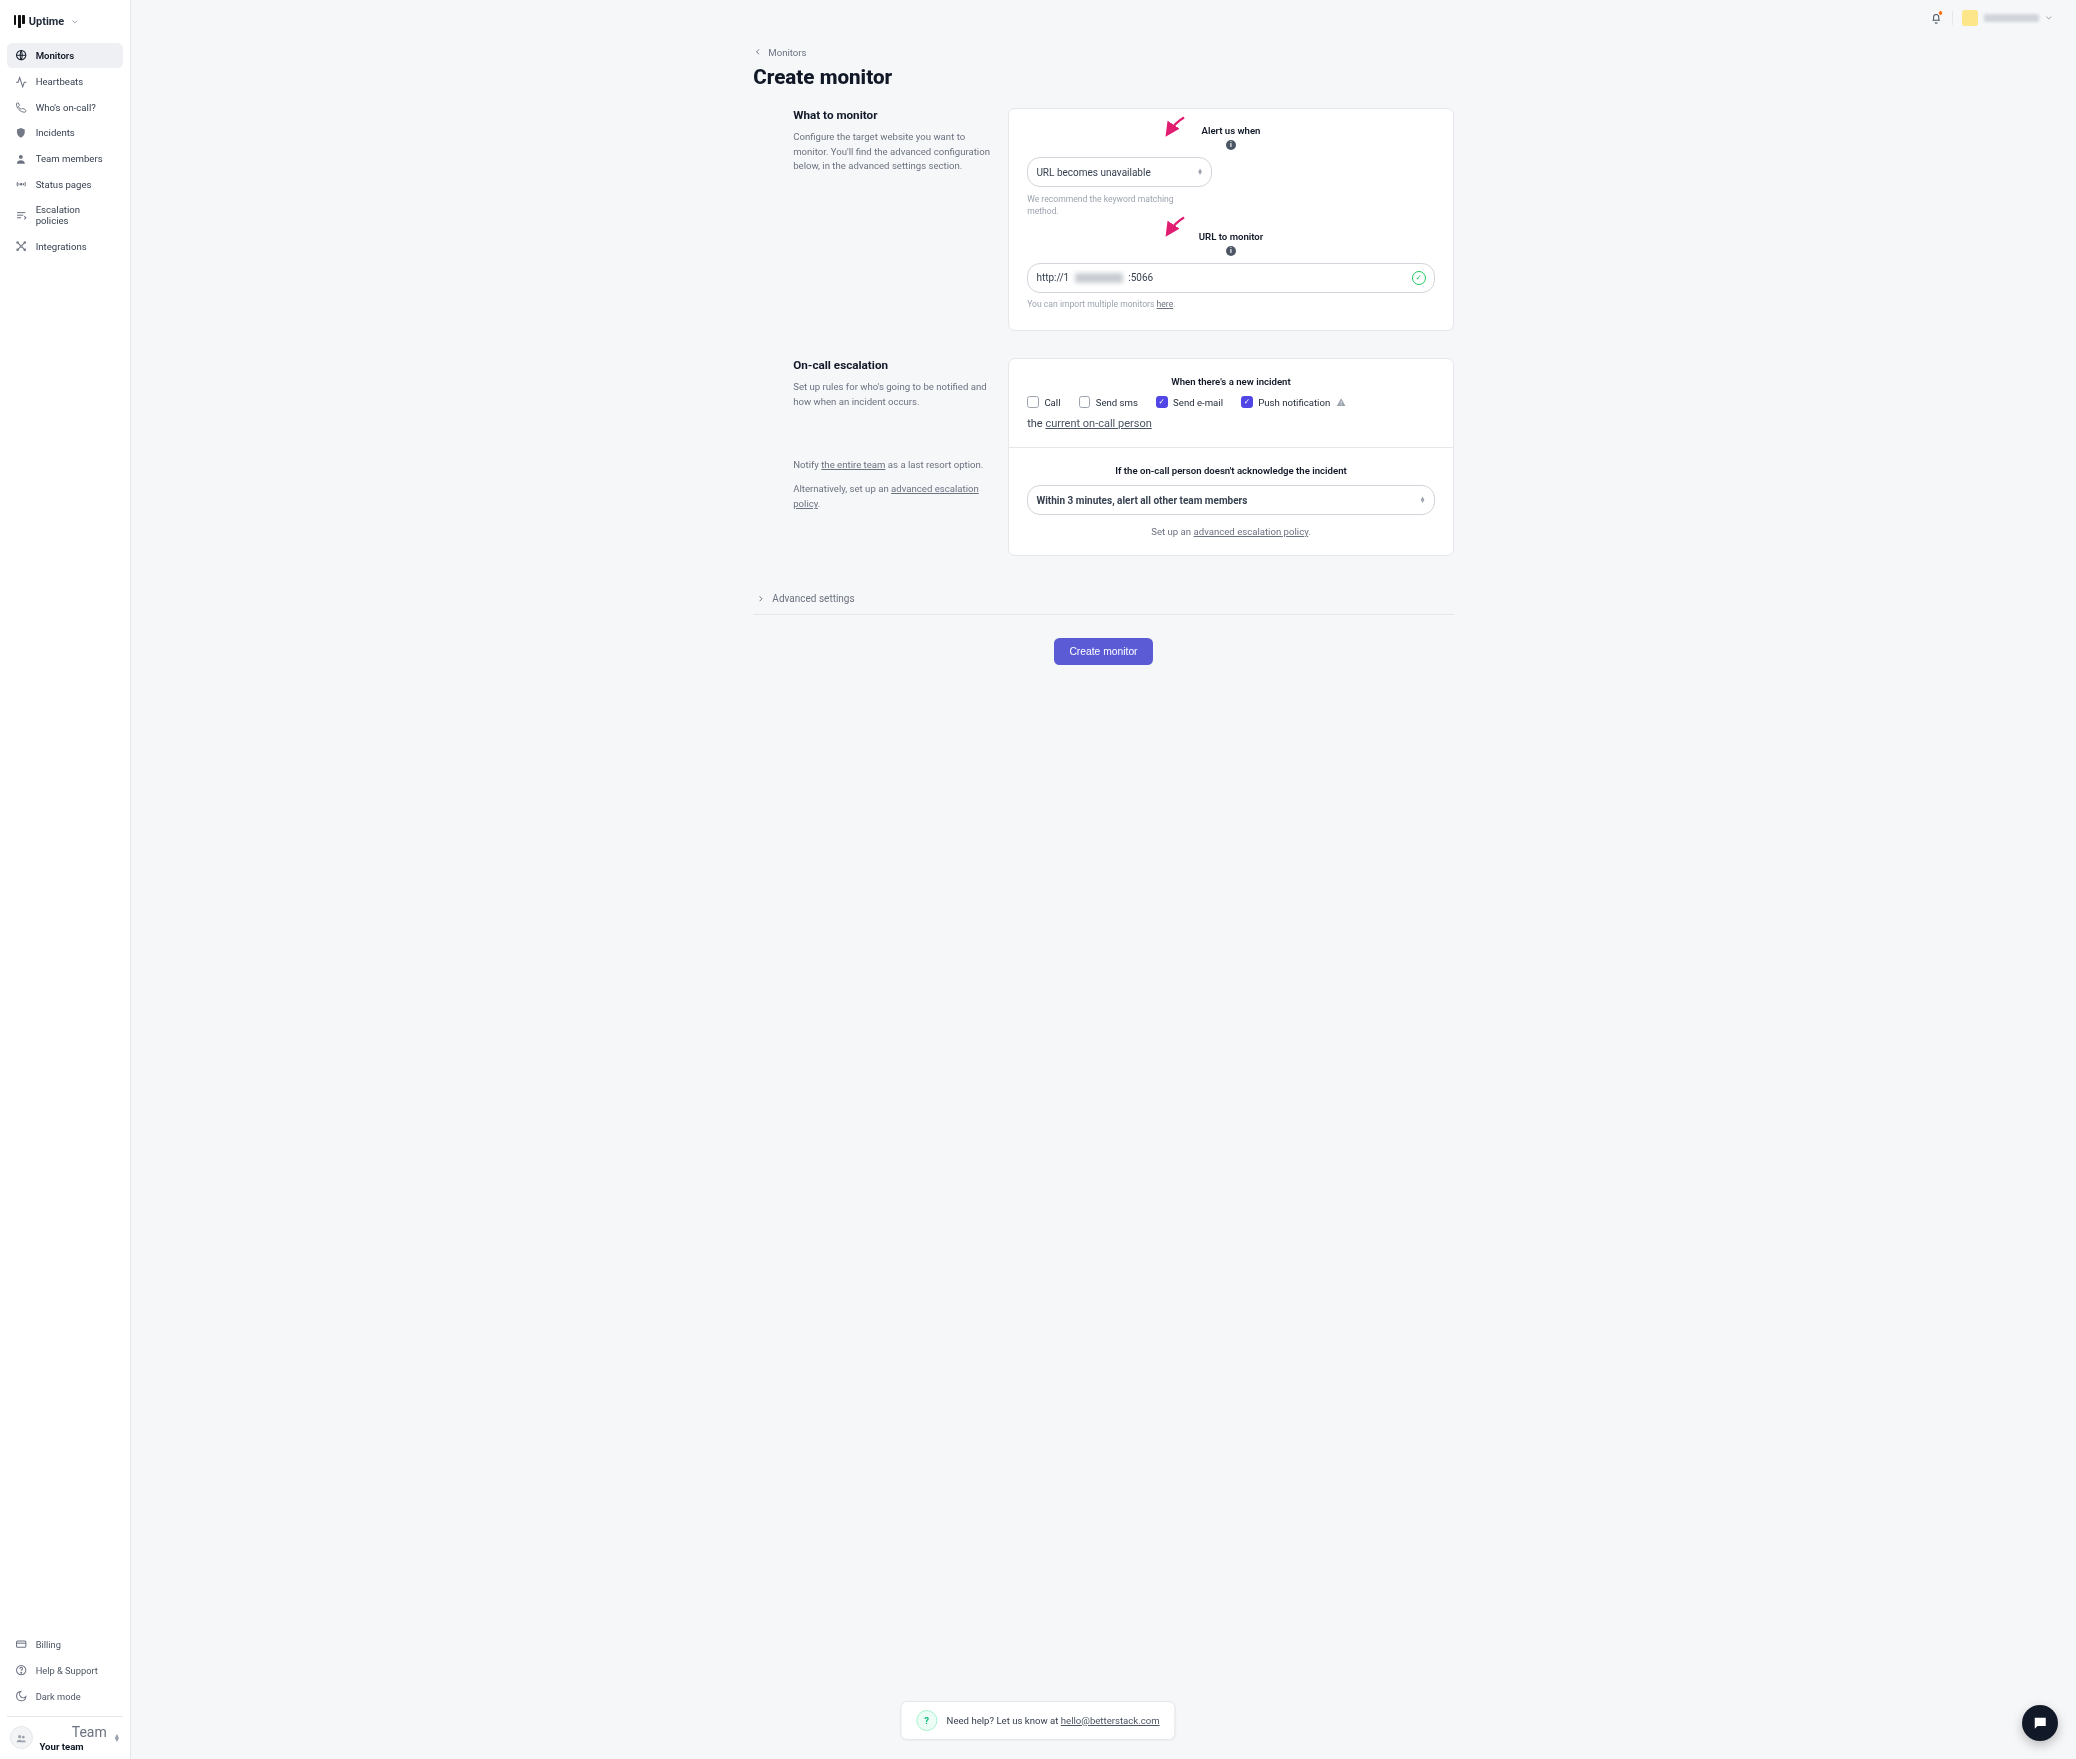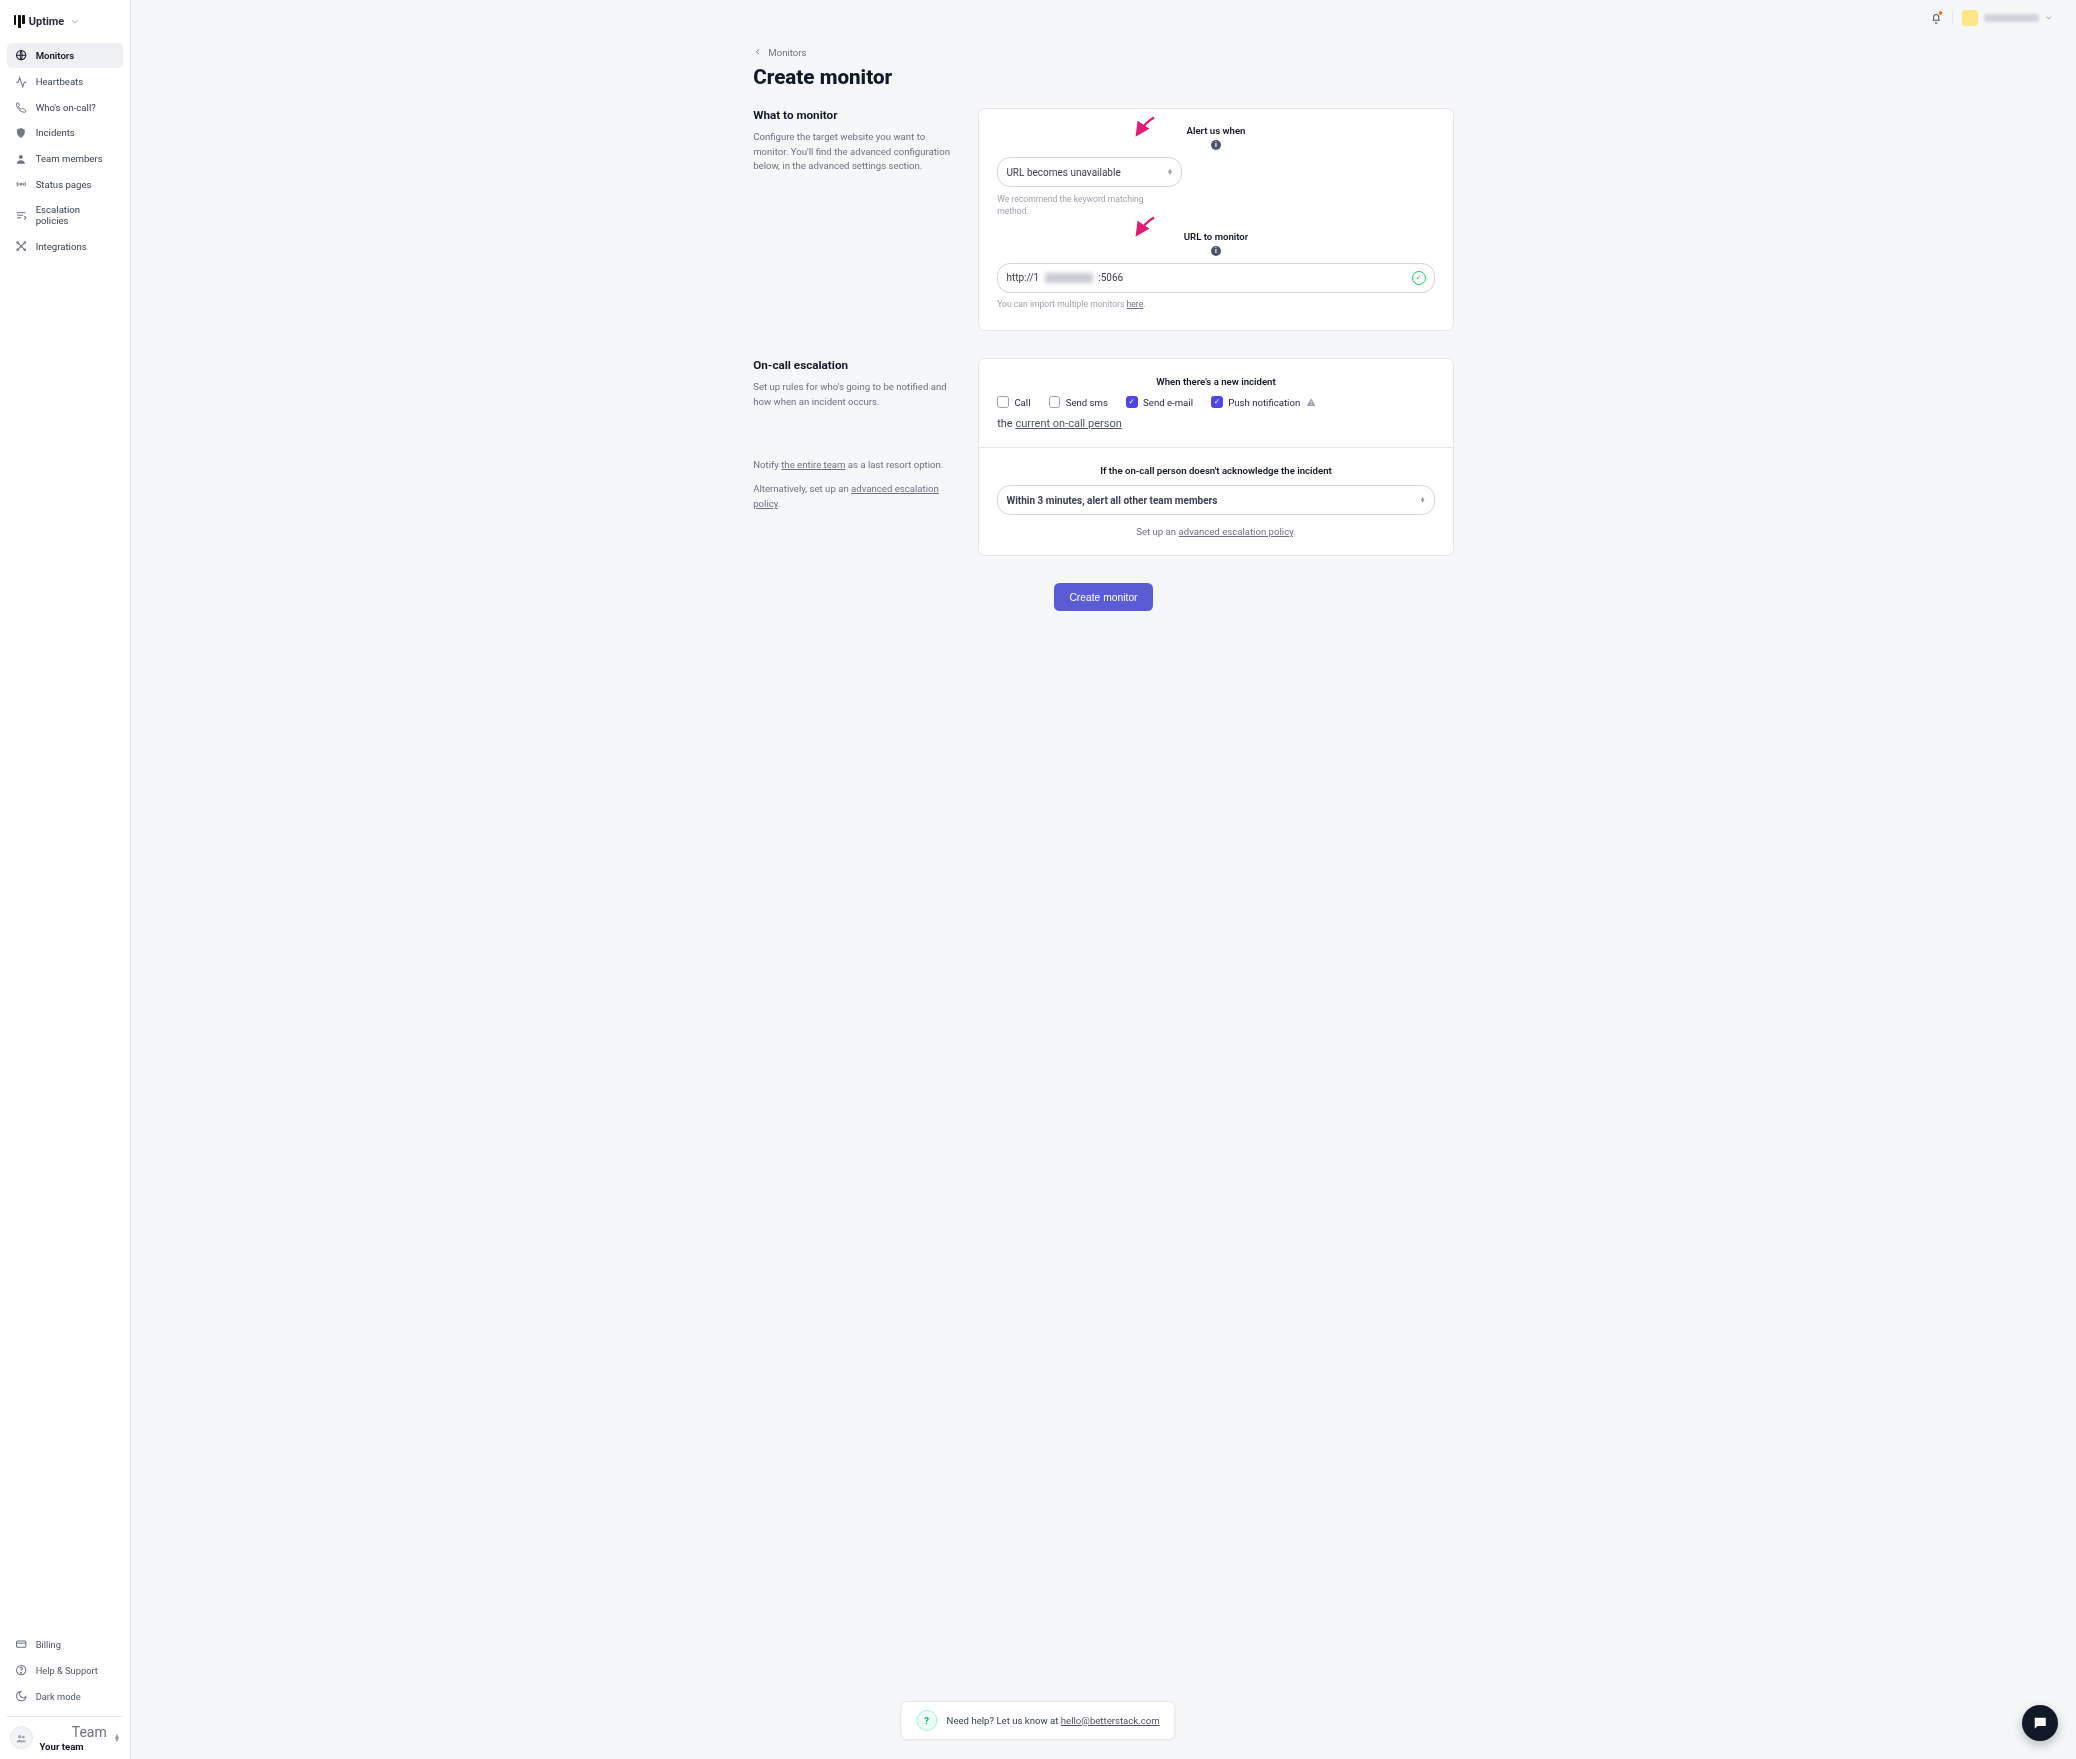--- a/index.html
+++ b/index.html
@@ -92,22 +92,23 @@
     margin: 20.6px auto 82px auto;
     padding: 0 13.7px;
   }
   .breadcrumb {
     display:flex; align-items:center; gap:5.5px; color:#6b7280; font-size:9.6px;
     cursor:pointer; margin-bottom:6.9px;
   }
   .page-title { font-size:20.6px; font-weight:800; color:#111827; margin-bottom:19px; }
 
   .section {
-    display:grid; grid-template-columns: 206px 1fr; gap:19px;
+    display:grid; grid-template-columns: 206px 1fr; gap:9px;
     margin-bottom:27.5px;
+    margin-left:40px;
   }
   .section-left h3 { font-size:11.7px; font-weight:700; margin-bottom:8.2px; color:#111827; }
   .section-left p { color:#6b7280; line-height:1.55; font-size:9.6px; margin-bottom:9.6px; }
   .section-left .muted-link { color:#6b7280; text-decoration:underline; }
 
   .card {
     background:#fff; border:0.7px solid #e5e7eb; border-radius:6.9px;
     padding:16.5px 18px;
   }
   .card + .card { margin-top: -0.7px; border-top-left-radius:0; border-top-right-radius:0;text-align:center; }
@@ -490,20 +491,26 @@
                   <span>▼</span>
                 </span>
             </div>
             <div class="hint" style="color:#6b7280; font-size:9.6px; margin-top:9.6px">
               <span>Set up an </span><a class="inline-link">advanced escalation policy</a><span>.</span>
             </div>
           </div>
         </div>
       </div>
 
+      <div class="adv-row">
+        <svg width="9.6" height="9.6" viewBox="0 0 24 24" fill="none" stroke="currentColor" stroke-width="2.5">
+            <polyline points="9 18 15 12 9 6"></polyline>
+          </svg>
+        <span>Advanced settings</span>
+      </div>
 
       <div class="submit-row">
         <button class="btn-primary">Create monitor</button>
       </div>
     </div>
 
     <div class="help-banner">
       <span class="qmark">?</span>
       <span>
         <span>Need help? Let us know at </span><a>hello@betterstack.com</a>

